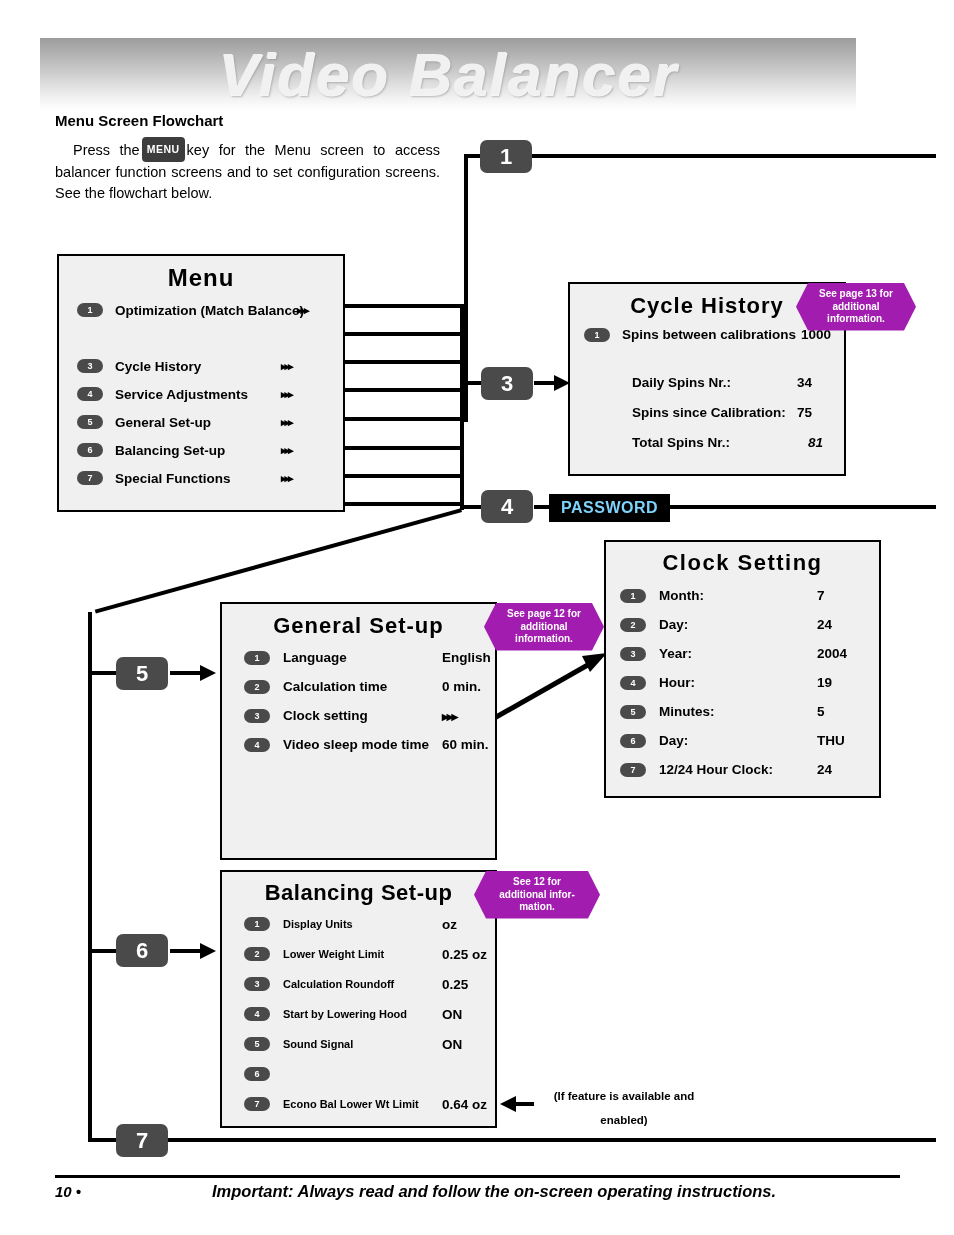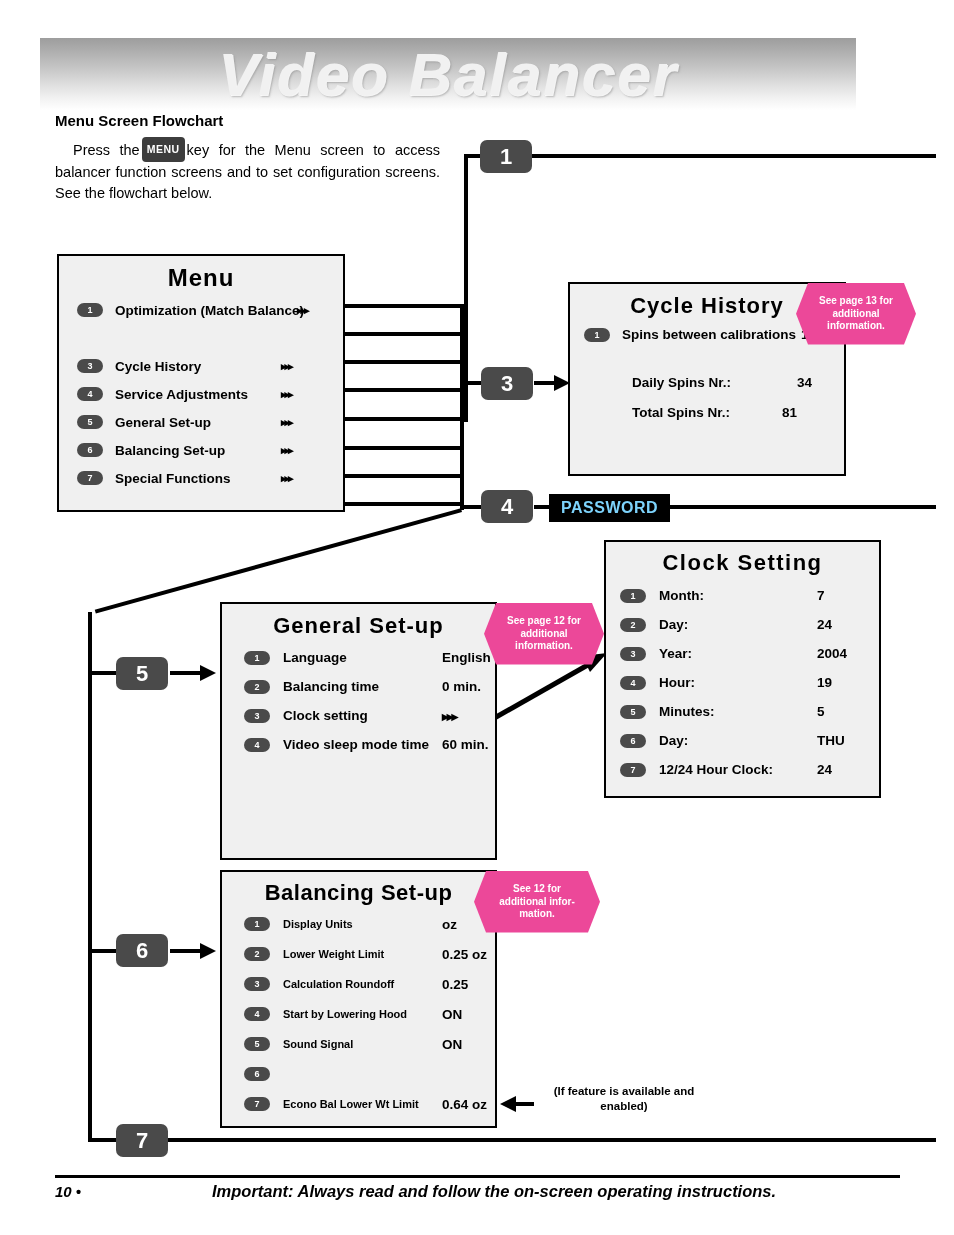--- a/index.html
+++ b/index.html
@@ -93,23 +93,23 @@
 
   
   #balancing-panel{left:220px;top:870px;width:277px;height:258px;}
   #balancing-panel .panel-title{font-size:22px;margin-top:8px;letter-spacing:.5px;}
   #balancing-panel .row{height:30px;padding-left:22px;}
   #balancing-panel .rowlabel{font-size:11px;margin-left:13px;}
   #balancing-panel .rowval{font-size:13.5px;position:absolute;left:220px;}
 
   
   .callout{
-    background:#ec4899;color:#fff;font-size:10px;font-weight:bold;
+    background:#a21caf;color:#fff;font-size:10px;font-weight:bold;
     line-height:12.5px;text-align:center;
-    padding:12px 16px;
+    padding:5px 16px;
     clip-path:polygon(12px 0,calc(100% - 12px) 0,100% 50%,calc(100% - 12px) 100%,12px 100%,0 50%);
   }
 
   
   .step{
     background:#4a4a4a;color:#fff;border-radius:7px;
     width:52px;height:33px;line-height:33px;text-align:center;
     font-size:22px;font-weight:bold;
   }
 
@@ -129,21 +129,21 @@
 
   
   #password-tag{
     background:#000;color:#7dd3fc;font-size:16px;font-weight:bold;
     letter-spacing:.5px;padding:5px 12px;
   }
 
   
   #feature-note{
     left:534px;top:1084px;width:180px;
-    font-size:11.5px;font-weight:bold;line-height:15px;text-align:center;
+    font-size:11.5px;font-weight:bold;line-height:24px;text-align:center;
   }
 
   
   #footer-rule{left:55px;top:1175px;width:845px;height:3px;background:#000;}
   #footer-page{left:55px;top:1183px;font-size:15px;font-weight:bold;font-style:italic;}
   #footer-text{left:212px;top:1182px;font-size:16.5px;font-weight:bold;font-style:italic;}
 </style>
 </head>
 <body>
 
@@ -253,22 +253,26 @@
     <span class="numbadge">1</span>
     <span class="rowlabel" style="margin-left:12px;">Spins between calibrations</span>
     <span class="rowval" style="margin-left:5px;text-align:center;">1000</span>
   </div>
   <div style="margin-top:25px;padding-left:62px;">
     <div class="row" style="height:30px;">
       <span class="rowlabel">Daily Spins Nr.:</span>
       <span class="rowval" style="position:absolute;left:165px;">34</span>
     </div>
     <div class="row" style="height:30px;">
+      <span class="rowlabel">Spins since Calibration:</span>
+      <span class="rowval" style="position:absolute;left:165px;">75</span>
+    </div>
+    <div class="row" style="height:30px;">
       <span class="rowlabel">Total Spins Nr.:</span>
-      <span class="rowval" style="position:absolute;left:150px;">81</span>
+      <span class="rowval" style="position:absolute;left:176px;font-style:italic;">81</span>
     </div>
   </div>
 </div>
 <div class="abs callout" style="left:796px;top:283px;width:88px;">See page 13 for additional information.</div>
 
 <div class="abs panel" id="clock-panel">
   <div class="panel-title">Clock Setting</div>
   <div style="margin-top:5px;">
     <div class="row">
       <span class="numbadge">1</span>
@@ -311,21 +315,21 @@
 <div class="abs panel" id="general-panel">
   <div class="panel-title">General Set-up</div>
   <div style="margin-top:4px;">
     <div class="row">
       <span class="numbadge">1</span>
       <span class="rowlabel">Language</span>
       <span class="rowval">English</span>
     </div>
     <div class="row">
       <span class="numbadge">2</span>
-      <span class="rowlabel">Balancing time</span>
+      <span class="rowlabel">Calculation time</span>
       <span class="rowval">0 min.</span>
     </div>
     <div class="row">
       <span class="numbadge">3</span>
       <span class="rowlabel">Clock setting</span>
       <span class="rowval arrows">▸▸▸</span>
     </div>
     <div class="row">
       <span class="numbadge">4</span>
       <span class="rowlabel">Video sleep mode time</span>

